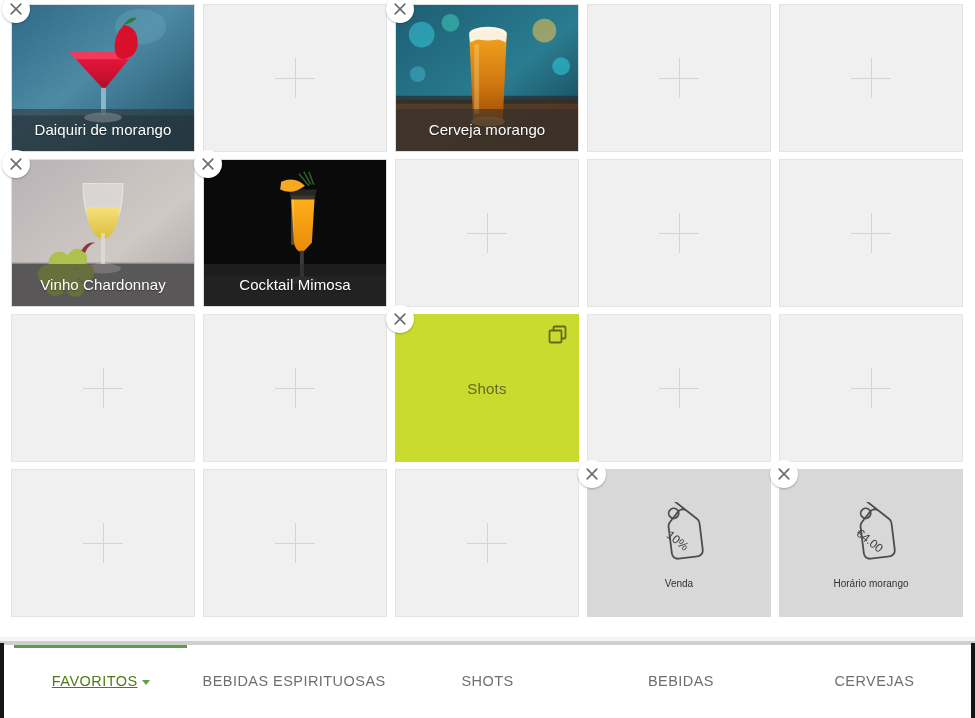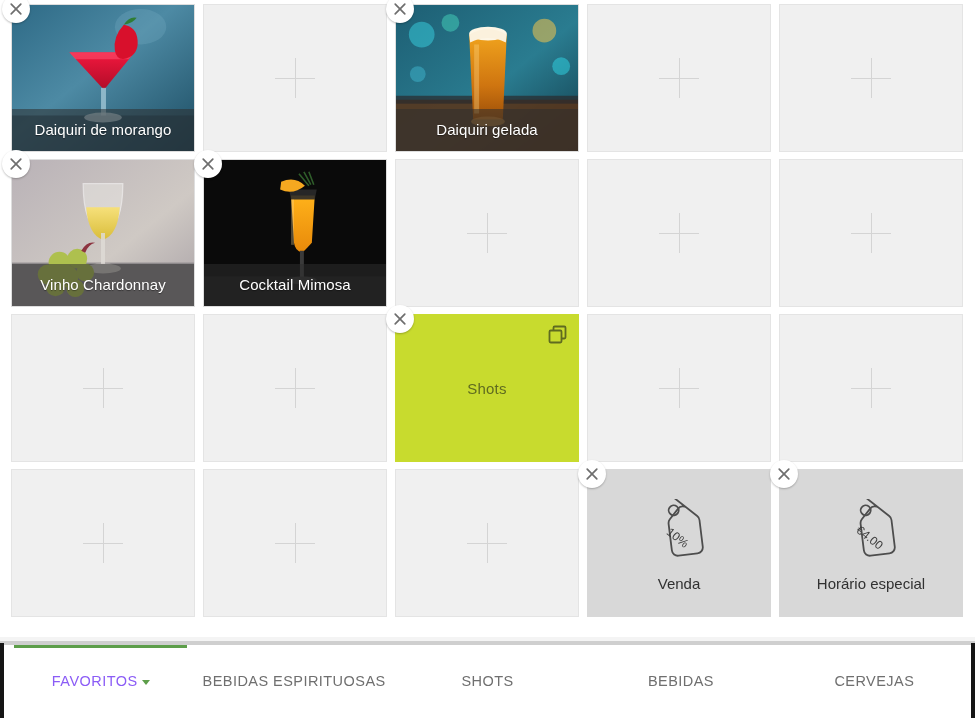--- a/index.html
+++ b/index.html
@@ -155,21 +155,21 @@
   .tile.promo .tag-wrap {
     width: 92px;
     height: 74px;
     margin-top: 4px;
     display: flex;
     align-items: center;
     justify-content: center;
   }
   .tile.promo .promo-label {
     margin-top: 2px;
-    font-size: 15px;
+    font-size: 10px;
     color: #313131;
     text-align: center;
   }
 
   
   .close-badge {
     position: absolute;
     left: -9px;
     top: -9px;
     width: 28px;
@@ -237,21 +237,22 @@
     box-sizing: border-box;
   }
   .tab .tab-label {
     font-size: 14.5px;
     letter-spacing: .45px;
     color: #6f6f6f;
     text-align: center;
     line-height: 19px;
   }
   .tab.active .tab-label {
-    color: #8b5cf6;
+    color: #4d7c0f;
+    text-decoration: underline;
   }
   .tab .tab-indicator {
     position: absolute;
     left: 10px;
     right: 10px;
     top: 0;
     height: 3px;
     background: #5d9e4a;
     display: none;
   }
@@ -335,21 +336,21 @@
               <circle cx="22" cy="70" r="8" fill="#45c8e0" opacity=".4"></circle>
               <rect y="96" width="184" height="52" fill="#5a3216" opacity=".85"></rect>
               <rect y="92" width="184" height="8" fill="#2a2a2c" opacity=".7"></rect>
               <path d="M74 30 L112 30 L108 116 L78 116 Z" fill="url(#brLiq)"></path>
               <ellipse cx="93" cy="29" rx="19" ry="7" fill="#fdf6e6"></ellipse>
               <path d="M74 30 q19 -11 38 0 l-1 8 q-18 -9 -36 0 z" fill="#fbf1dd"></path>
               <rect x="79" y="40" width="5" height="70" fill="#ffd98a" opacity=".35"></rect>
               <ellipse cx="93" cy="118" rx="17" ry="5" fill="#c98a3d" opacity=".55"></ellipse>
             </svg>
             <div class="label-band">
-              <span>Daiquiri gelada</span>
+              <span>Cerveja morango</span>
             </div>
           </div>
           <div class="close-badge">
             <svg width="16" height="16" viewBox="0 0 16 16">
               <path d="M3.2 3.2 L12.8 12.8 M12.8 3.2 L3.2 12.8" stroke="#6e6e6e" stroke-width="1.7" stroke-linecap="round" fill="none"></path>
             </svg>
           </div>
         </div>
         <div class="cell">
           <div class="tile empty">
@@ -518,21 +519,21 @@
           <div class="tile promo">
             <div class="tag-wrap">
               <svg width="92" height="74" viewBox="0 0 92 74">
                 <g transform="rotate(38 46 37)">
                   <path d="M22 16 h34 a6 6 0 0 1 4.3 1.8 l19 19 a6 6 0 0 1 0 8.5 l-13.5 13.5 a6 6 0 0 1 -8.5 0 l-19 -19 A6 6 0 0 1 36.5 35.5 V22 a6 6 0 0 1 6 -6 z" transform="translate(-8,-6)" fill="none" stroke="#4d4d4d" stroke-width="1.8" stroke-linejoin="round"></path>
                   <circle cx="26" cy="20" r="5" fill="none" stroke="#4d4d4d" stroke-width="1.8"></circle>
                   <text x="46" y="40" font-family="Liberation Sans, sans-serif" font-size="12" fill="#3d3d3d" text-anchor="middle" dominant-baseline="middle">€4.00</text>
                 </g>
               </svg>
             </div>
-            <div class="promo-label">Horário especial</div>
+            <div class="promo-label">Horário morango</div>
           </div>
           <div class="close-badge">
             <svg width="16" height="16" viewBox="0 0 16 16">
               <path d="M3.2 3.2 L12.8 12.8 M12.8 3.2 L3.2 12.8" stroke="#6e6e6e" stroke-width="1.7" stroke-linecap="round" fill="none"></path>
             </svg>
           </div>
         </div>
       </div>
   </div>
 

